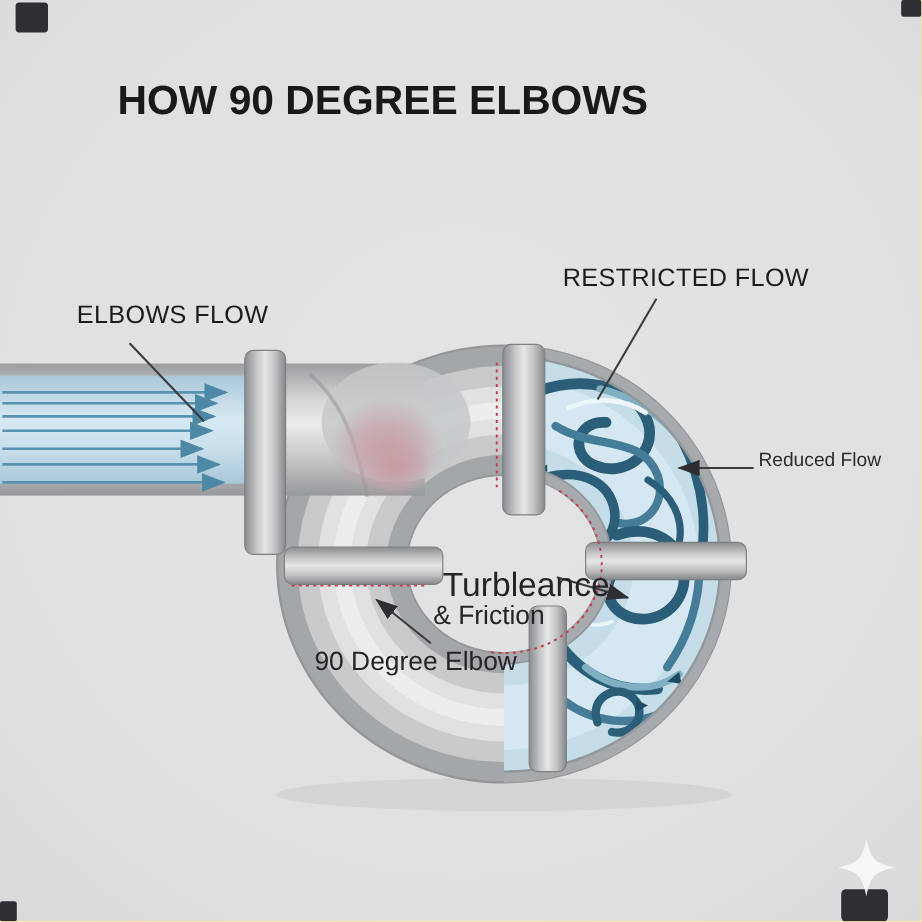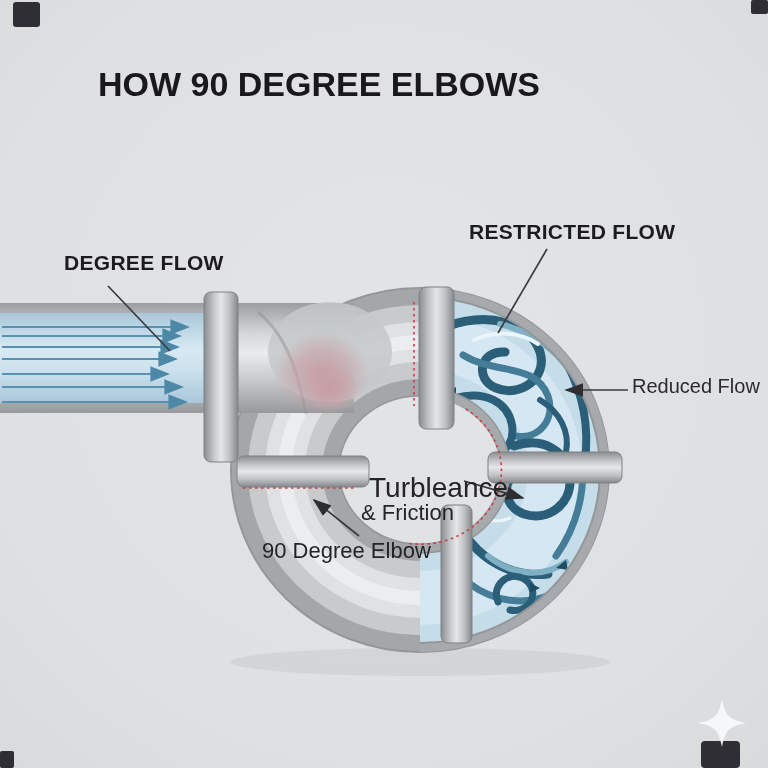--- a/index.html
+++ b/index.html
@@ -3,29 +3,29 @@
 <meta charset="utf-8">
 <style>
   html,body{margin:0;padding:0;}
   #stage{
     position:relative;width:768px;height:768px;overflow:hidden;
     background:#fde047;
     font-family:"Liberation Sans", sans-serif;
   }
   #diagram-svg{position:absolute;left:0;top:0;width:768px;height:768px;}
   .lbl{position:absolute;color:#242428;white-space:nowrap;}
-  .lbl-bold{font-weight:bold;color:#1c1c1f;letter-spacing:0.3px;}
+  .lbl-bold{font-weight:normal;color:#1c1c1f;letter-spacing:0.3px;}
   #title{
     position:absolute;left:98px;top:64px;
     font-size:34px;line-height:41px;font-weight:bold;color:#19191b;
     letter-spacing:0px;
   }
   #lbl-ideal{left:64px;top:251px;font-size:21px;}
   #lbl-restricted{left:469px;top:220px;font-size:21px;}
-  #lbl-reduced{left:632px;top:375px;font-size:20px;color:#2b2b2e;}
+  #lbl-reduced{left:632px;top:375px;font-size:16px;color:#2b2b2e;}
   #lbl-turb-1{left:369px;top:472px;font-size:28px;}
   #lbl-turb-2{left:361px;top:500px;font-size:22px;text-align:right;}
   #lbl-elbow{left:262px;top:538px;font-size:22px;text-align:right;}
 </style>
 </head>
 <body>
 
 <div id="stage">
 
 <svg id="diagram-svg" viewBox="0 0 768 768" aria-hidden="true">
@@ -172,20 +172,20 @@
     <rect x="0" y="751" width="14" height="17" rx="2"></rect>
     <rect x="701" y="741" width="39" height="27" rx="4"></rect>
   </g>
   <path d="M722,699 C725.5,716 729,719.5 746,723 C729,726.5 725.5,730 722,747 C718.5,730 715,726.5 698,723 C715,719.5 718.5,716 722,699 Z" fill="#f7f9fa" opacity="0.92"></path>
 </svg>
 
   <div id="title">
     <div>HOW 90 DEGREE ELBOWS</div>
   </div>
 
-  <div class="lbl lbl-bold" id="lbl-ideal">DEGREE FLOW</div>
+  <div class="lbl lbl-bold" id="lbl-ideal">ELBOWS FLOW</div>
   <div class="lbl lbl-bold" id="lbl-restricted">RESTRICTED FLOW</div>
   <div class="lbl" id="lbl-reduced">Reduced Flow</div>
   <div class="lbl" id="lbl-turb-1">Turbleance</div>
   <div class="lbl" id="lbl-turb-2">&amp; Friction</div>
   <div class="lbl" id="lbl-elbow">90 Degree Elbow</div>
 
 </div>
 
 </body></html>

